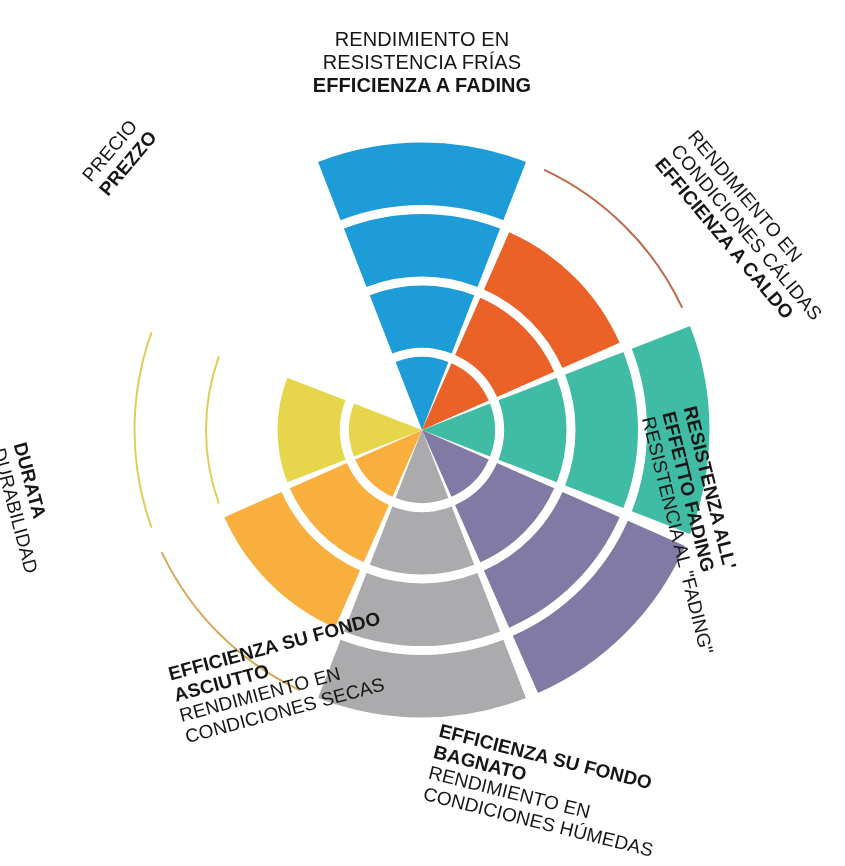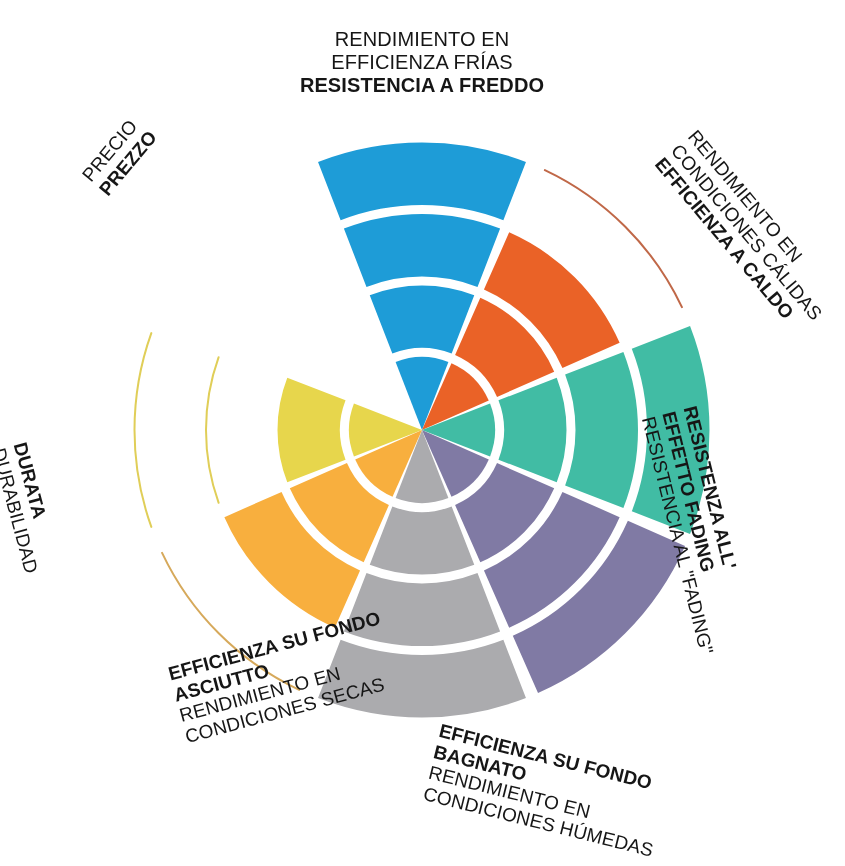--- a/index.html
+++ b/index.html
@@ -67,22 +67,22 @@
       <g>
         <path d="M 422 430 L 353.9403625112676 456.3985936159927 A 73 73 0 0 1 353.9403625112676 403.60140638400725 Z" fill="#E7D64C"></path>
         <path d="M 287.27921072435845 482.2547503768623 A 144.5 144.5 0 0 1 287.27921072435845 377.7452496231377 L 345.549448300328 400.3467852532684 A 82 82 0 0 0 345.549448300328 459.6532147467316 Z" fill="#E7D64C"></path>
         <path d="M 218.6423623205998 502.81257581938576 A 216 216 0 0 1 218.6423623205998 357.1874241806143" fill="none" stroke="#E0CE58" stroke-width="2" stroke-linecap="round"></path>
         <path d="M 151.3272183665391 526.9148867966361 A 287.5 287.5 0 0 1 151.3272183665391 333.08511320336396" fill="none" stroke="#E0CE58" stroke-width="2" stroke-linecap="round"></path>
       </g>
     </svg>
 
   <div class="lbl" style="left:422px;top:28px;transform:translateX(-50%);text-align:center;font-size:20px;">
     <span class="ln reg">RENDIMIENTO EN</span>
-    <span class="ln reg">EFFICIENZA FRÍAS</span>
-    <span class="ln bold">RESISTENCIA A FREDDO</span>
+    <span class="ln reg">RESISTENCIA FRÍAS</span>
+    <span class="ln bold">EFFICIENZA A FADING</span>
   </div>
 
   <div class="lbl" style="left:700px;top:126px;transform:rotate(50deg);transform-origin:0 0;text-align:left;font-size:19px;">
     <span class="ln reg">RENDIMIENTO EN</span>
     <span class="ln reg">CONDICIONES CÁLIDAS</span>
     <span class="ln bold">EFFICIENZA A CALDO</span>
   </div>
 
   <div class="lbl" style="left:700px;top:404px;transform:rotate(76deg);transform-origin:0 0;text-align:left;font-size:19px;">
     <span class="ln bold">RESISTENZA ALL'</span>

